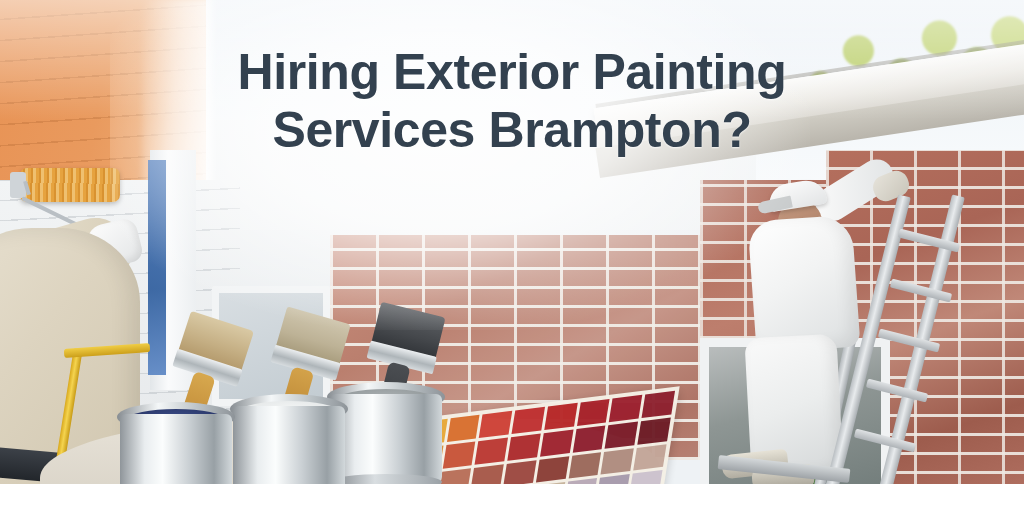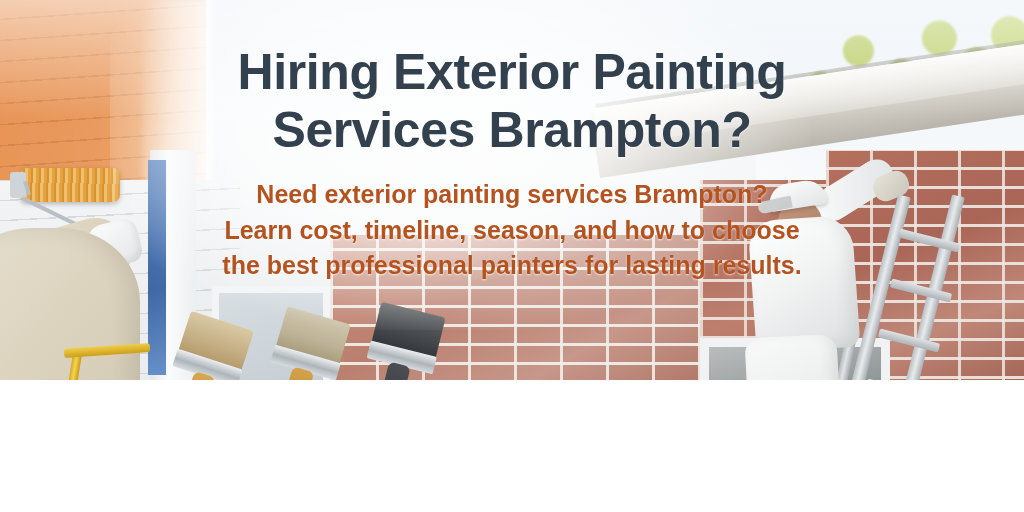--- a/index.html
+++ b/index.html
@@ -4,21 +4,21 @@
 <style>
   * { margin:0; padding:0; box-sizing:border-box; }
   html, body {
     width:1024px; height:512px; overflow:hidden;
     font-family:"Liberation Sans", sans-serif;
     background:#ffffff;
   }
 
   .banner {
     position:relative;
-    width:1024px; height:380px;
+    width:1024px; height:484px;
     overflow:hidden;
     background:#eef2f5;
   }
 
   
   .photo { position:absolute; inset:0; }
 
   
   .sky {
     position:absolute; left:0; top:0; width:1024px; height:230px;
@@ -504,16 +504,15 @@
       <div class="can-base"></div>
     </div>
 
   </div>
 
   <div class="wash2"></div>
   <div class="wash"></div>
 
   <div class="text-block">
     <div class="headline">Hiring Exterior Painting Services Brampton?</div>
-    <div class="subhead">Need exterior painting services Brampton? Learn cost, timeline, season, and how to choose the best professional painters for lasting results.</div>
   </div>
 
 </div>
 
 </body></html>

